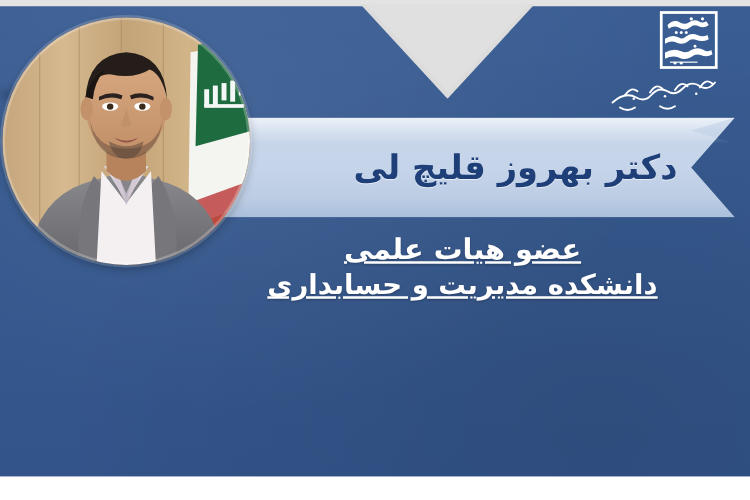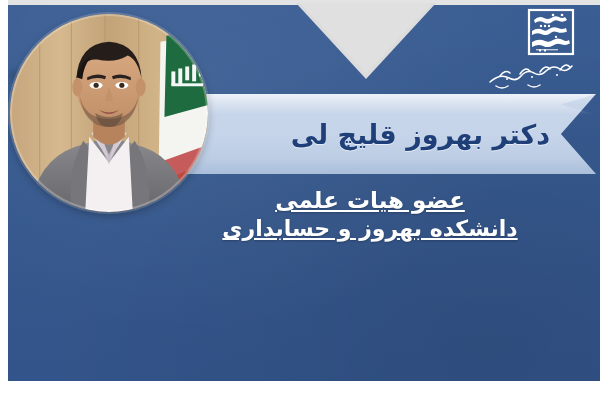--- a/index.html
+++ b/index.html
@@ -10,25 +10,24 @@
   }
   body {
     width: 600px;
     height: 400px;
     overflow: hidden;
     font-family: "DejaVu Sans", "Liberation Sans", sans-serif;
   }
 
   .card {
     position: relative;
-    width: 548px;
+    width: 600px;
     height: 400px;
     background: #ffffff;
     overflow: hidden;
-    padding-left: 44px;
   }
 
   
   .blue-panel {
     position: absolute;
     left: 0;
     top: 4px;
     width: 600px;
     height: 377px;
     background: #36598e;
@@ -236,21 +235,21 @@
 
   <div class="ribbon-wrap">
     <div class="ribbon"></div>
     <div class="ribbon-sheen"></div>
     <div class="ribbon-name">دکتر بهروز قلیچ لی</div>
   </div>
   <div class="ribbon-shadow-left"></div>
 
   <div class="subtitle">
     <div class="subtitle-line role">عضو هیات علمی</div>
-    <div class="subtitle-line dept">دانشکده بهروز و حسابداری</div>
+    <div class="subtitle-line dept">دانشکده مدیریت و حسابداری</div>
   </div>
 
   <div class="portrait">
     <svg viewBox="0 0 200 200" xmlns="http://www.w3.org/2000/svg" aria-hidden="true">
       <defs>
         <linearGradient id="wood" x1="0" y1="0" x2="1" y2="0">
           <stop offset="0%" stop-color="#c6a67c"></stop>
           <stop offset="25%" stop-color="#d6b98f"></stop>
           <stop offset="50%" stop-color="#c3a378"></stop>
           <stop offset="75%" stop-color="#d2b489"></stop>

